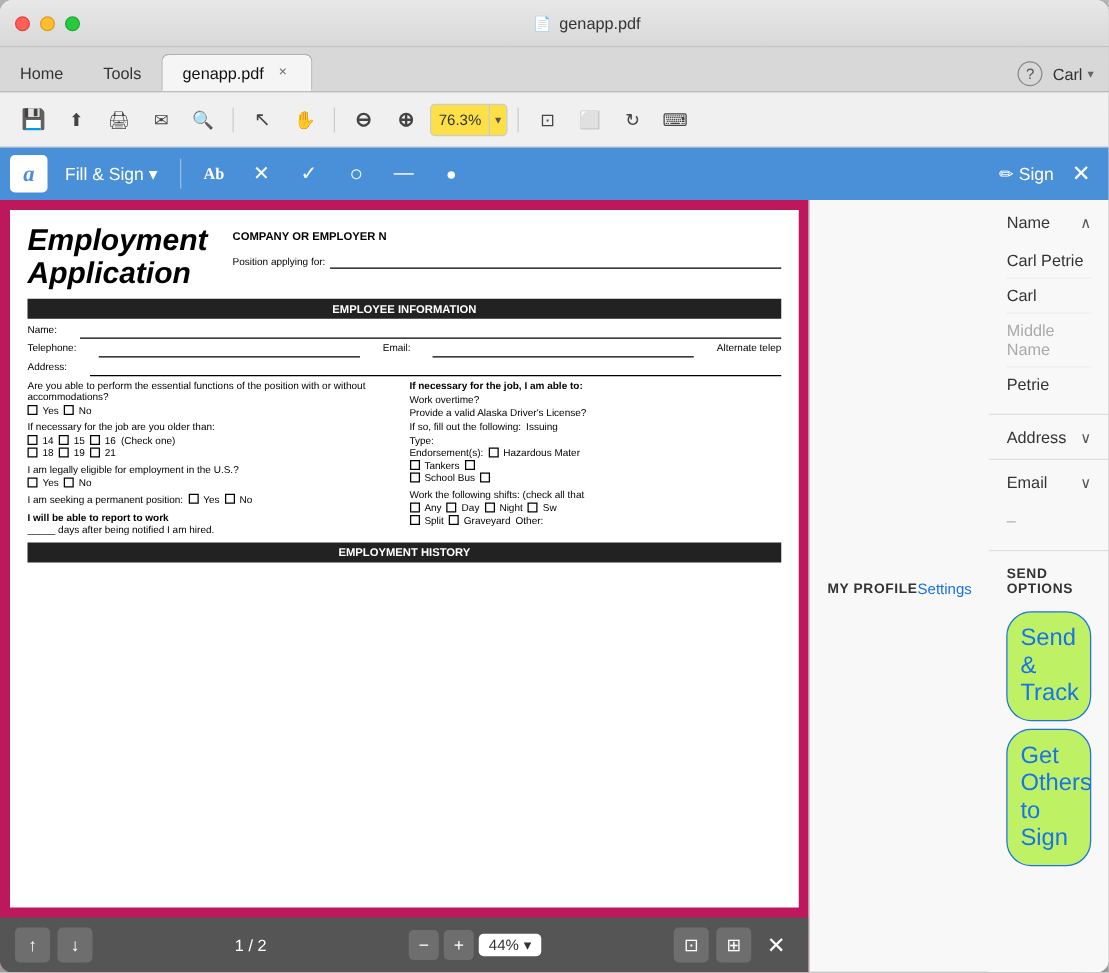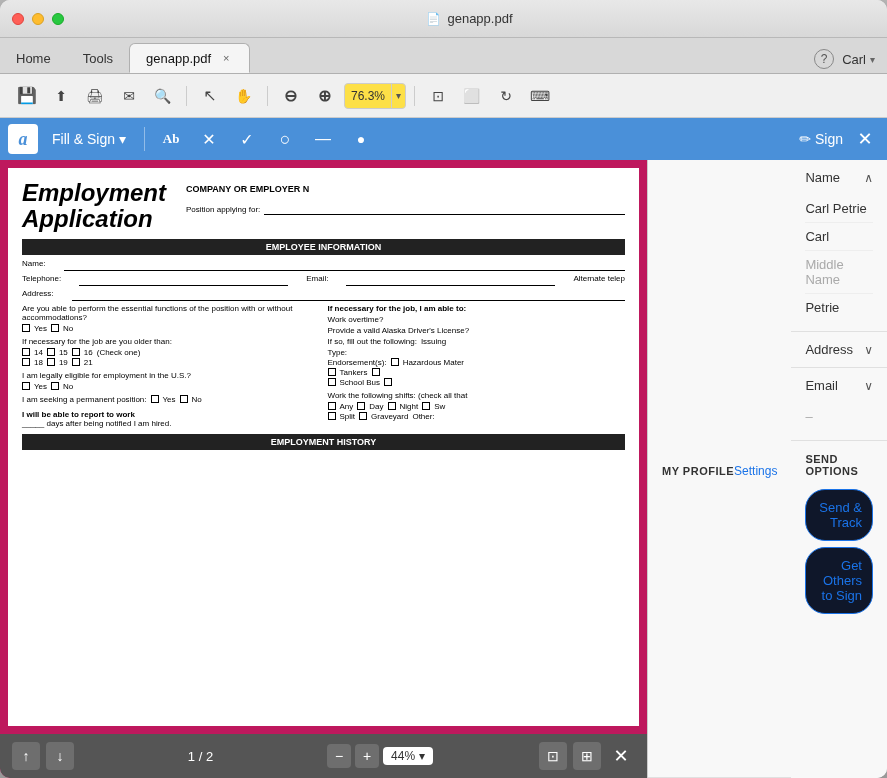--- a/index.html
+++ b/index.html
@@ -543,26 +543,26 @@
       font-weight: 700;
       color: #333;
       text-transform: uppercase;
       letter-spacing: 0.5px;
     }
     .send-btn {
       margin: 6px 14px;
       padding: 10px;
       border: 1.5px solid #1a73e8;
       border-radius: 20px;
-      background: #0f172a;
+      background: #bef264;
       color: #1a73e8;
-      font-size: 13px;
+      font-size: 19px;
       font-weight: 500;
       cursor: pointer;
-      text-align: right;
+      text-align: left;
       display: block;
       width: calc(100% - 28px);
     }
   </style>
 </head>
 <body>
 
 <div class="window">
 
   <div class="titlebar">

